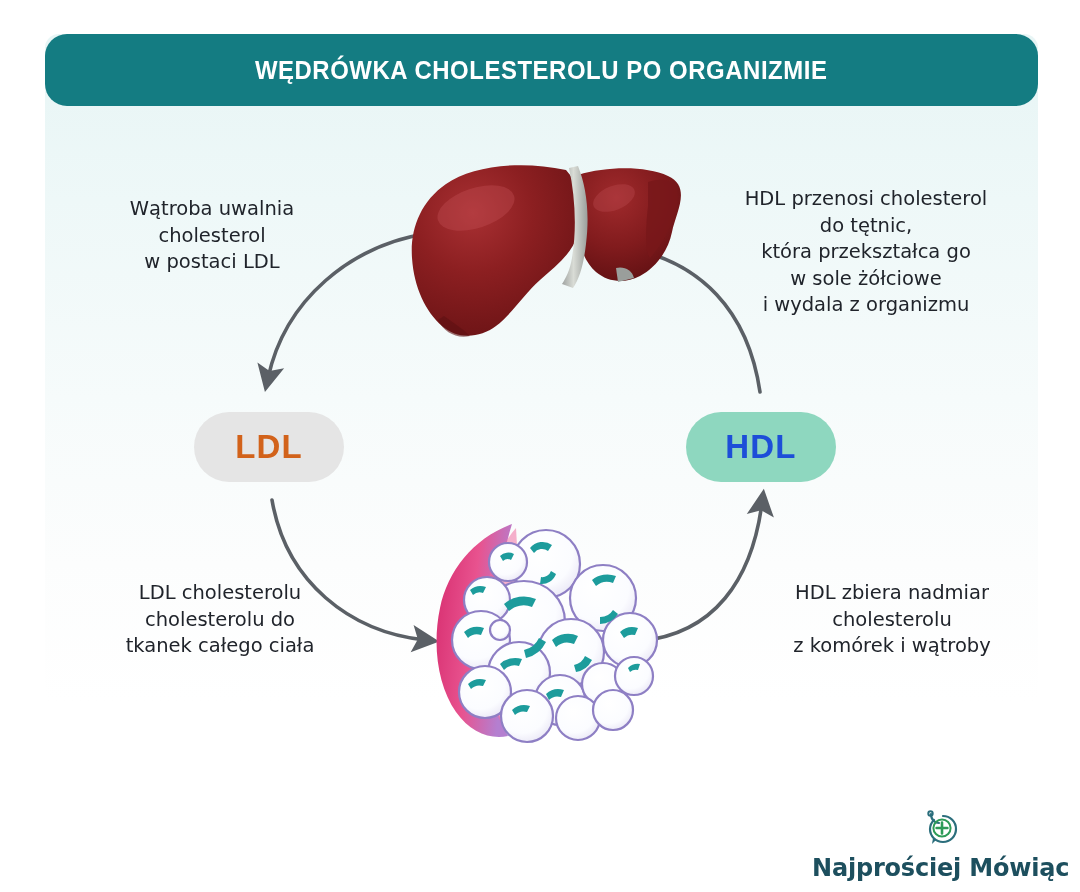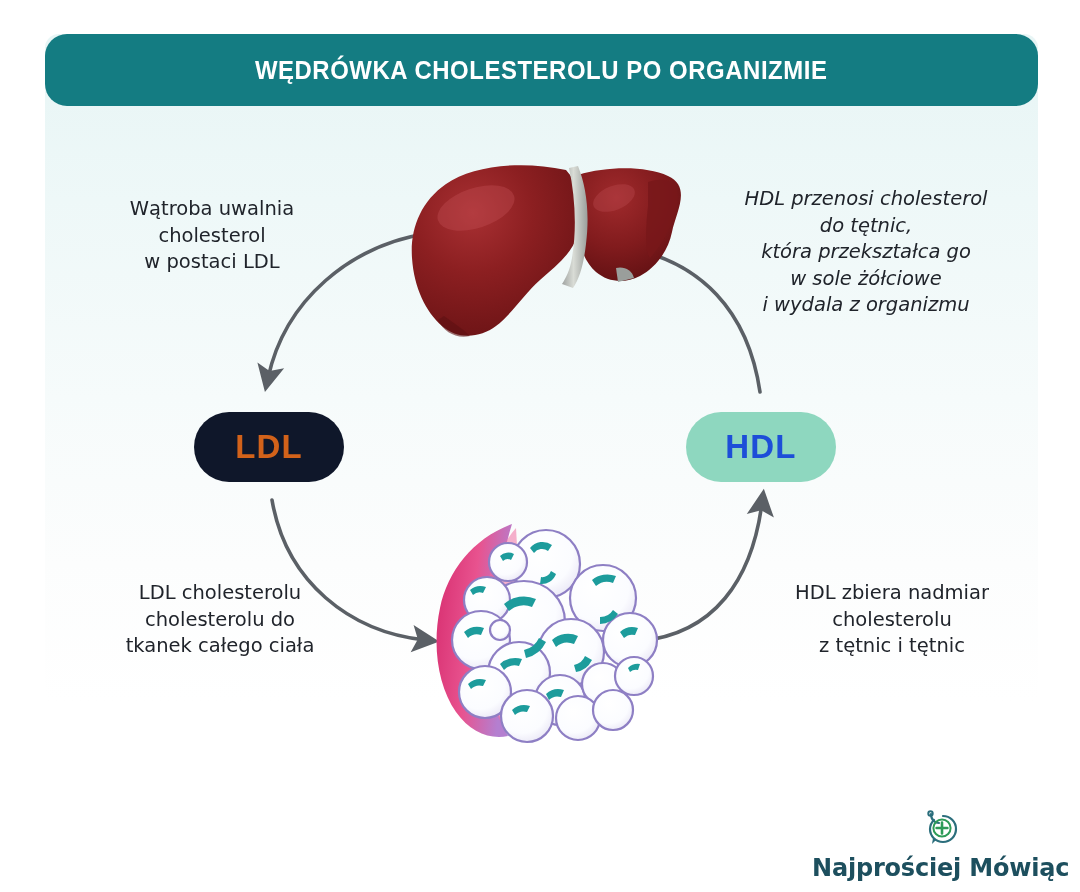--- a/index.html
+++ b/index.html
@@ -44,35 +44,35 @@
   .callout {
     position: absolute;
     color: #20242b;
     font-size: 19.5px;
     line-height: 26.5px;
     text-align: center;
     font-family: "DejaVu Sans", "Liberation Sans", sans-serif;
   }
   .callout span { display: block; }
   #txt-liver-ldl   { left: 62px;  top: 196px; width: 300px; }
-  #txt-hdl-liver   { left: 706px; top: 186px; width: 320px; font-style: italic; }
+  #txt-hdl-liver   { left: 706px; top: 186px; width: 320px; }
   #txt-ldl-tissue  { left: 60px;  top: 580px; width: 320px; }
   #txt-hdl-collect { left: 742px; top: 580px; width: 300px; }
   
   .pill {
     position: absolute;
     display: flex; align-items: center; justify-content: center;
     border-radius: 999px;
     font-size: 33px;
     font-weight: bold;
     letter-spacing: 1.2px;
   }
   #pill-ldl {
     left: 194px; top: 412px; width: 150px; height: 70px;
-    background: #0f172a; color: #d2621a;
+    background: #e5e5e5; color: #d2621a;
   }
   #pill-hdl {
     left: 686px; top: 412px; width: 150px; height: 70px;
     background: #8ed7bf; color: #1d4ed8;
   }
   
   #arrows, #liver, #cells {
     position: absolute; left: 0; top: 0;
     width: 1080px; height: 892px;
     pointer-events: none;
@@ -245,21 +245,21 @@
 
   <div class="callout" id="txt-ldl-tissue">
     <span>LDL cholesterolu</span>
     <span>cholesterolu do</span>
     <span>tkanek całego ciała</span>
   </div>
 
   <div class="callout" id="txt-hdl-collect">
     <span>HDL zbiera nadmiar</span>
     <span>cholesterolu</span>
-    <span>z tętnic i tętnic</span>
+    <span>z komórek i wątroby</span>
   </div>
 
   <div class="pill" id="pill-ldl">
     <span>LDL</span>
   </div>
   <div class="pill" id="pill-hdl">
     <span>HDL</span>
   </div>
 
   <div id="logo">

